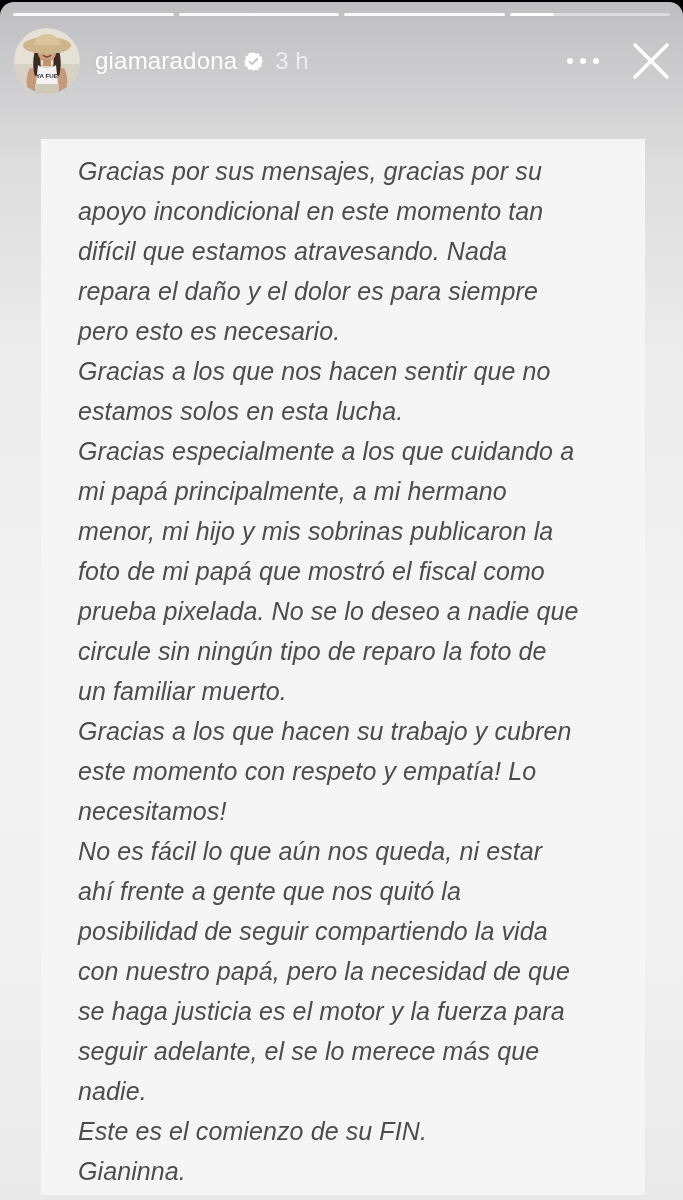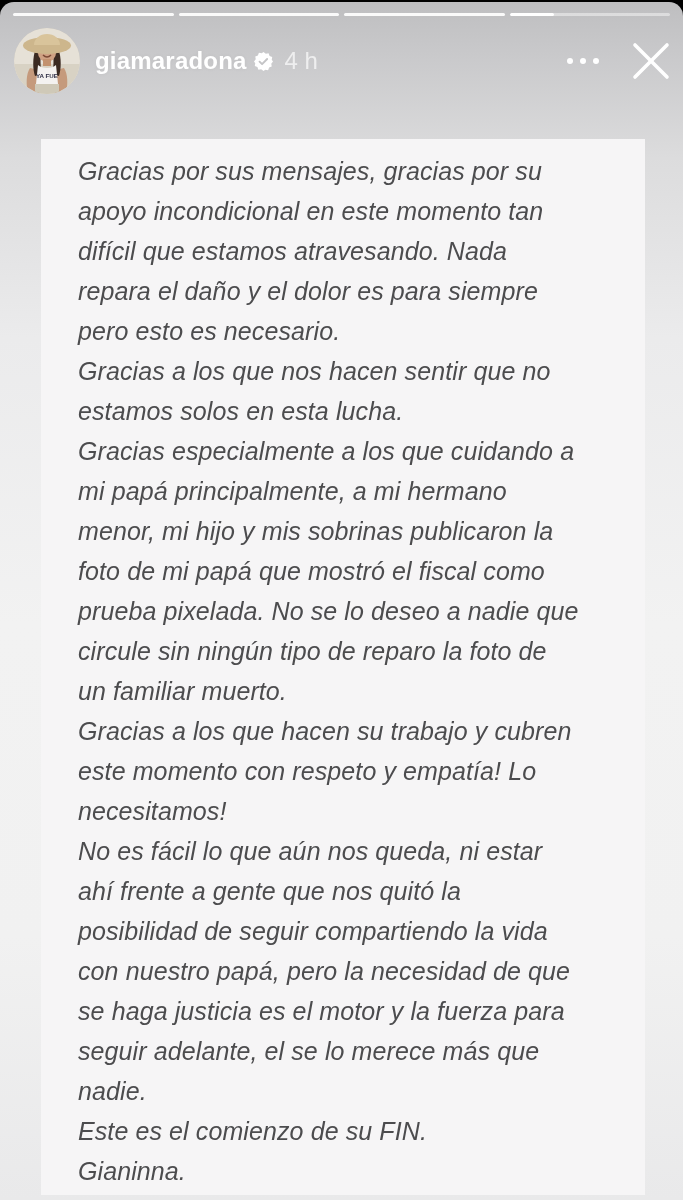--- a/index.html
+++ b/index.html
@@ -47,21 +47,21 @@
   .avatar {
     width: 66px; height: 66px; border-radius: 50%;
     overflow: hidden; flex: 0 0 auto; cursor: pointer;
     background: #d9d2c6;
   }
   .user-line {
     display: flex; align-items: center; margin-left: 15px;
     min-width: 0;
   }
   .username {
-    color: #ffffff; font-size: 24px; font-weight: 700;
+    color: #ffffff; font-size: 24px; font-weight: 400;
     letter-spacing: 0.2px; cursor: pointer;
     text-shadow: 0 0 4px rgba(0,0,0,0.05);
   }
   .verified { margin-left: 7px; display: inline-flex; }
   .timestamp {
     margin-left: 12px; color: rgba(255,255,255,0.68);
     font-size: 24px; font-weight: 400;
   }
   .header-actions {
     margin-left: auto; display: flex; align-items: center; gap: 26px;
@@ -146,21 +146,21 @@
     </div>
 
     <div class="user-line">
       <span class="username">giamaradona</span>
       <span class="verified">
         <svg width="19" height="19" viewBox="0 0 24 24">
           <path fill="#ffffff" d="M12 0l2.9 2.2 3.5-.6 1.3 3.3 3.3 1.3-.6 3.5L24 12l-2.2 2.9.6 3.5-3.3 1.3-1.3 3.3-3.5-.6L12 24l-2.9-2.2-3.5.6-1.3-3.3-3.3-1.3.6-3.5L0 12l2.2-2.9-.6-3.5 3.3-1.3 1.3-3.3 3.5.6z"></path>
           <path d="M7 12.2l3.2 3.2 6.4-6.6" fill="none" stroke="#c4c4c6" stroke-width="2.4" stroke-linecap="round" stroke-linejoin="round"></path>
         </svg>
       </span>
-      <span class="timestamp">4 h</span>
+      <span class="timestamp">3 h</span>
     </div>
 
     <div class="header-actions">
       <div class="more-btn">
         <i></i>
         <i></i>
         <i></i>
       </div>
       <div class="close-btn">
         <svg width="40" height="40" viewBox="0 0 40 40">

